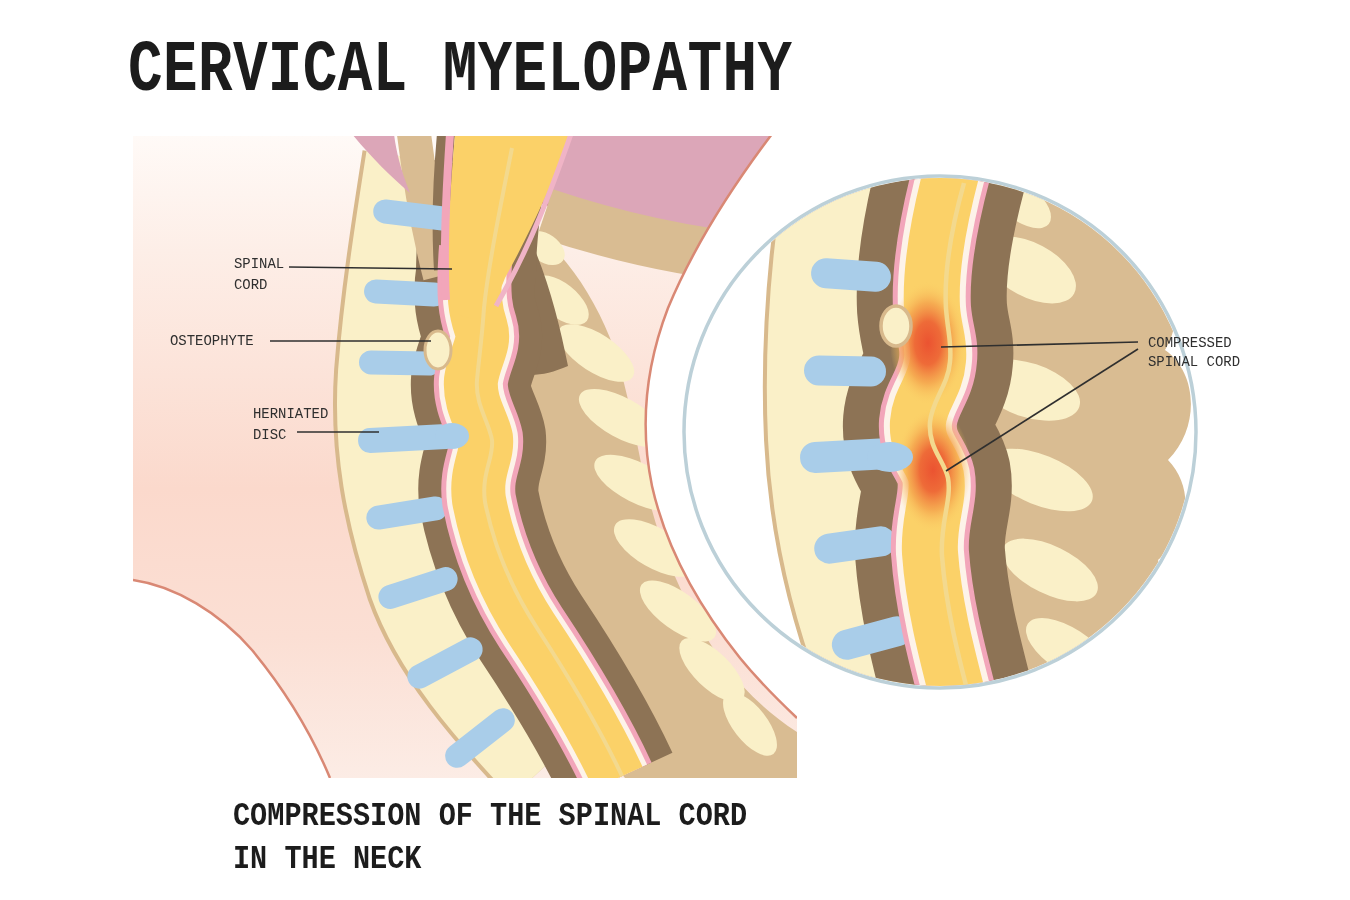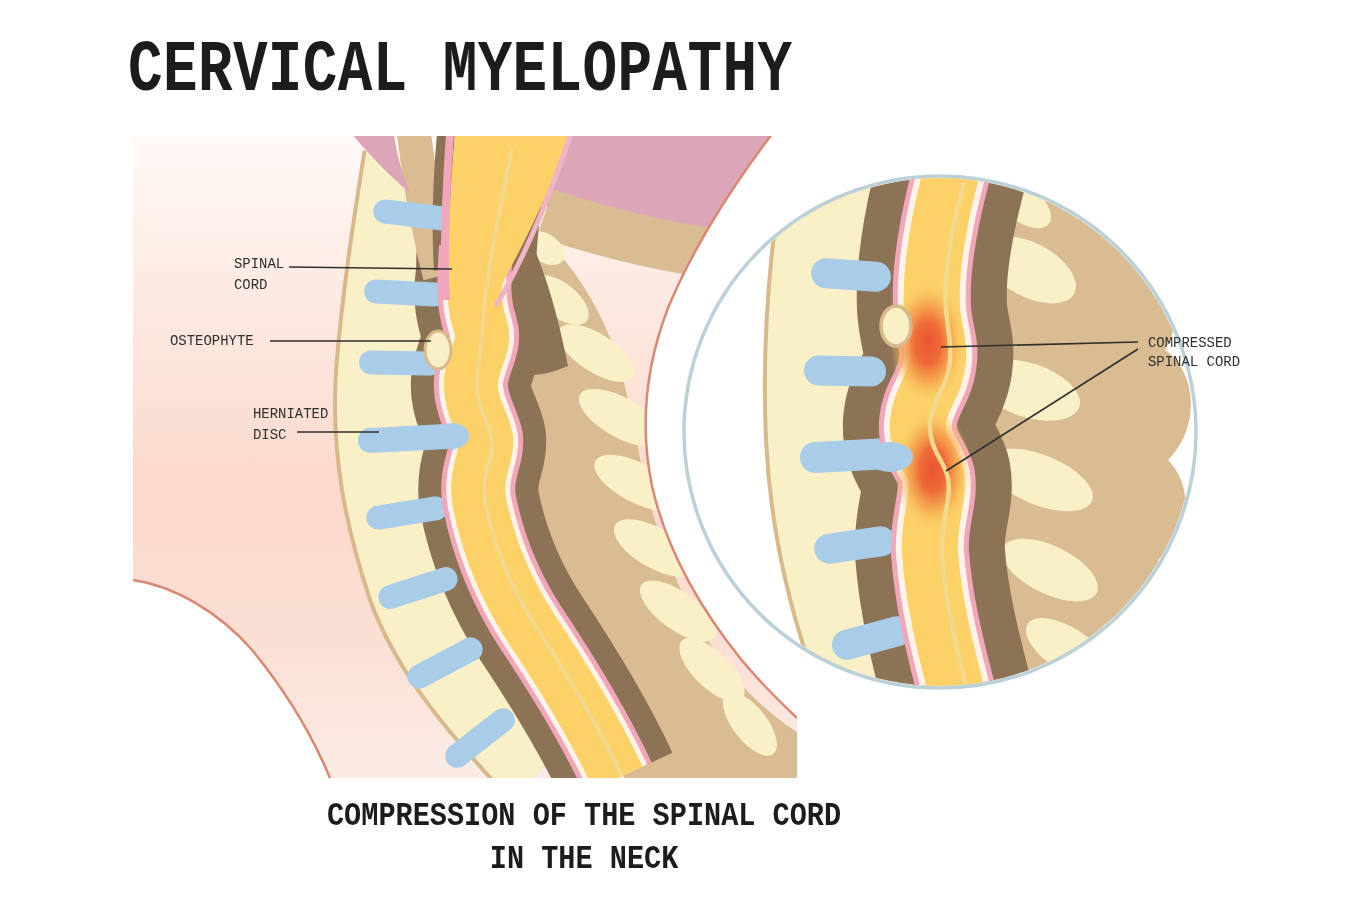--- a/index.html
+++ b/index.html
@@ -8,21 +8,21 @@
   #art{position:absolute;left:0;top:0;}
   .txt{position:absolute;color:#2f2f2f;white-space:nowrap;}
   #title{left:128px;top:22px;font-size:72px;font-weight:bold;color:#1c1c1c;
          transform:scaleX(0.80);transform-origin:left top;letter-spacing:0.5px;}
   .lbl{font-size:15.5px;line-height:21px;transform:scaleX(0.90);transform-origin:left top;}
   #lbl-spinal-cord{left:234px;top:246px;}
   #lbl-osteophyte{left:170px;top:323px;}
   #lbl-herniated-disc{left:253px;top:396px;}
   #lbl-compressed{left:1148px;top:326px;font-size:15.5px;line-height:19px;
                   transform:scaleX(0.90);transform-origin:left top;}
-  #caption{left:184px;top:787px;width:800px;text-align:center;font-size:34px;
+  #caption{left:184px;top:787px;width:800px;font-size:34px;
            font-weight:bold;color:#1c1c1c;line-height:43px;}
   #caption .inner{display:inline-block;transform:scaleX(0.84);transform-origin:center top;}
 </style>
 </head>
 <body>
 
 <div id="stage">
 
 <svg id="art" width="1350" height="900" viewBox="0 0 1350 900">
   <defs>

